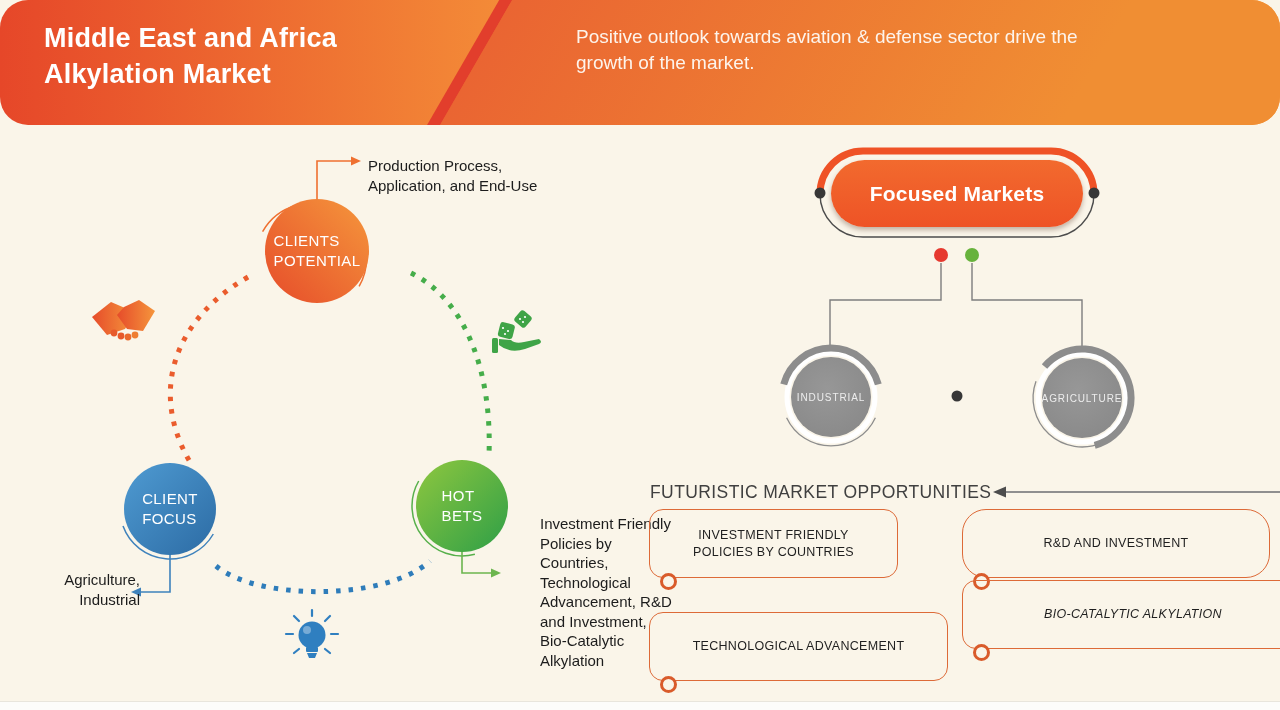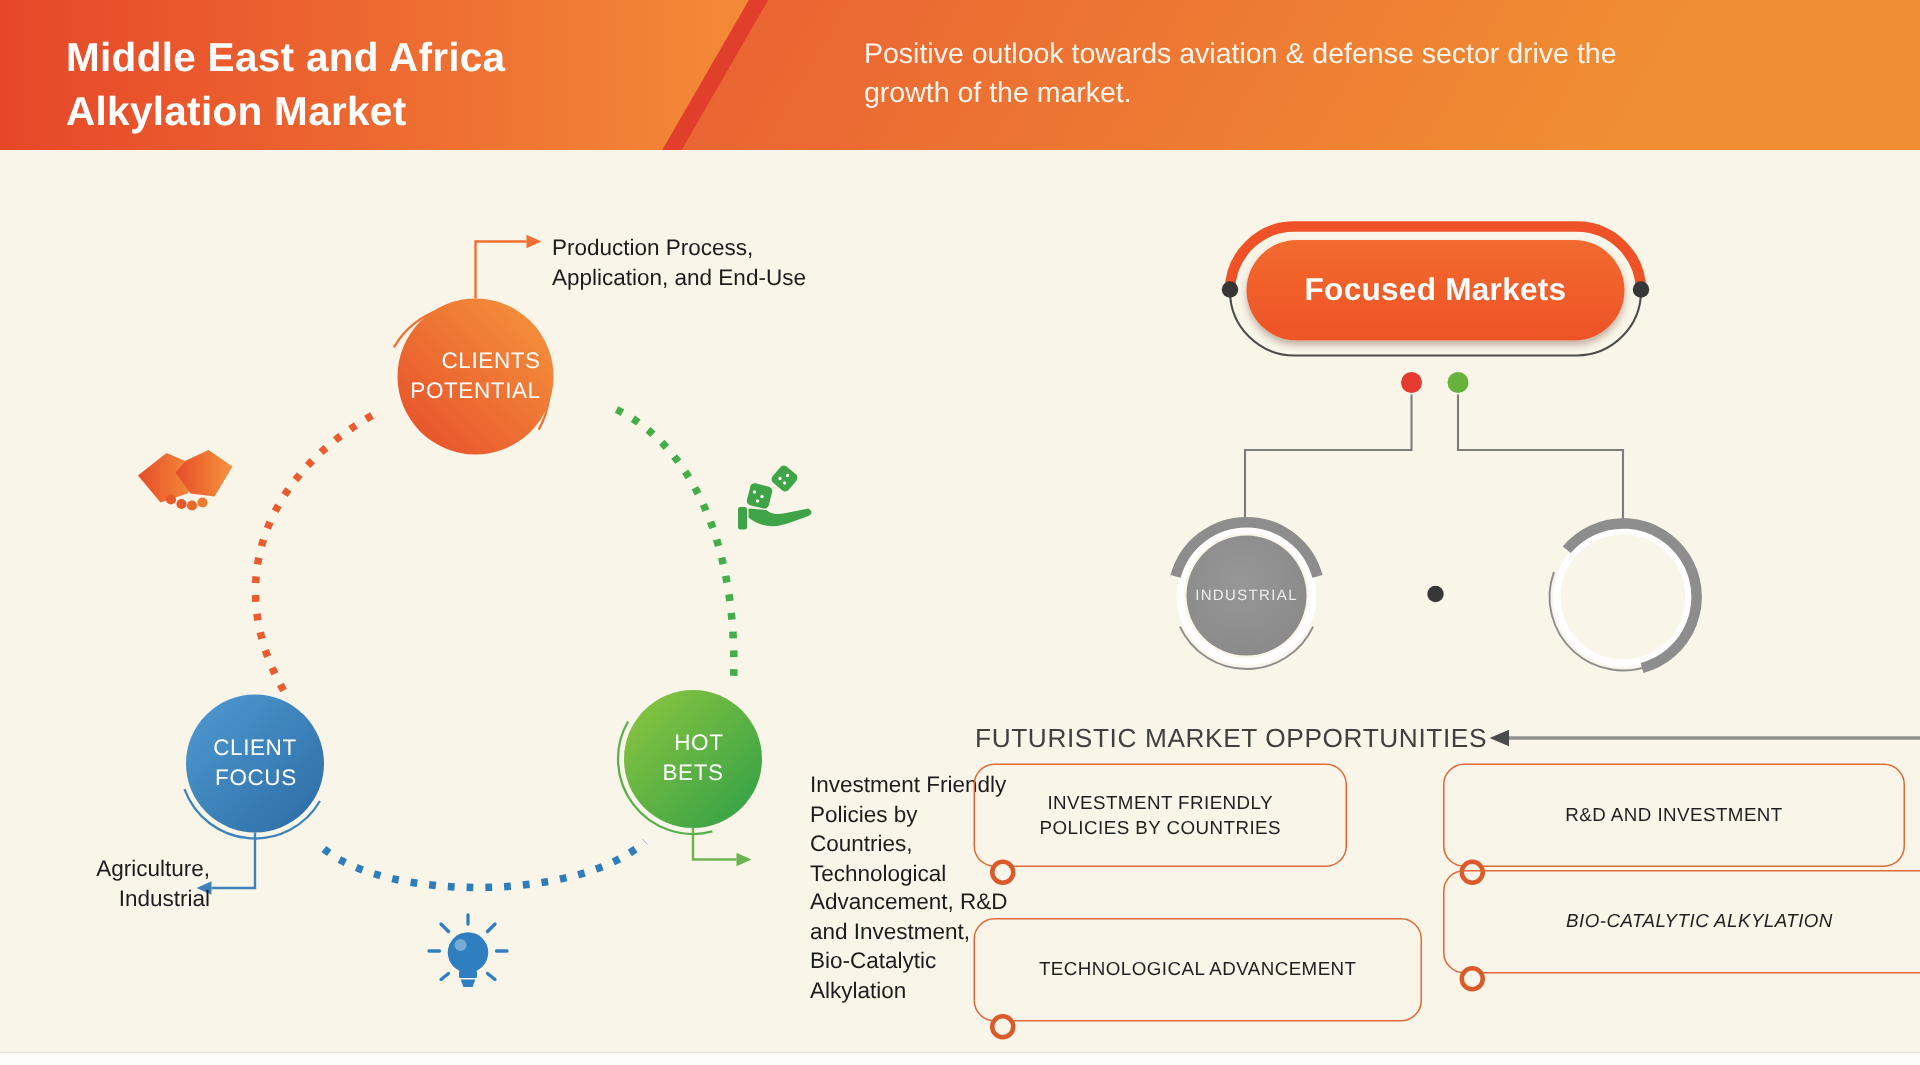--- a/index.html
+++ b/index.html
@@ -1,35 +1,35 @@
 <!DOCTYPE html>
 <html><head>
 <meta charset="utf-8">
 <style>
   * { margin:0; padding:0; box-sizing:border-box; }
   body { background:#e9e9e9; font-family:"Liberation Sans", sans-serif; }
   .page { position:relative; width:1280px; height:710px; background:#faf5e9; overflow:hidden; }
 
   
-  .header { position:absolute; left:0; top:0; width:1280px; height:100px;
-            background:linear-gradient(90deg,#e64729 0%,#f6973a 46%); overflow:hidden; }
+  .header { position:absolute; left:0; top:0; width:1280px; height:125px;
+            background:linear-gradient(90deg,#e64729 0%,#f6973a 46%); overflow:hidden;border-radius:28px; }
   .header-band { position:absolute; left:505px; top:-10px; width:900px; height:140px;
                  background:linear-gradient(90deg,#ea6532 0%,#f08e33 70%);
                  border-left:13px solid #e23e2c; transform:skewX(-30deg); transform-origin:0 0; }
   .page-title { position:absolute; left:44px; top:20px; font-size:27px; line-height:36px;
                 font-weight:bold; color:#ffffff; white-space:pre-line; letter-spacing:.2px; }
   .page-subtitle { position:absolute; left:576px; top:24px; width:640px; font-size:19px;
                    line-height:26px; color:#fdf4ec; white-space:pre-line; }
 
   
   .overlay { position:absolute; left:0; top:0; width:1280px; height:710px; pointer-events:none; }
 
   
   .bubble { position:absolute; border-radius:50%; display:flex; align-items:center; justify-content:center;
-            text-align:right; color:#fff; white-space:pre-line; font-size:15px; line-height:20px; letter-spacing:.4px; }
+            text-align:left; color:#fff; white-space:pre-line; font-size:15px; line-height:20px; letter-spacing:.4px; }
   .bubble-clients { left:265px; top:199px; width:104px; height:104px;
                     background:linear-gradient(225deg,#f5973c 0%,#e64c2a 100%); }
   .bubble-focus   { left:124px; top:463px; width:92px; height:92px;
                     background:linear-gradient(135deg,#4f9bd2 0%,#2c6ba4 100%); }
   .bubble-hot     { left:416px; top:460px; width:92px; height:92px;
                     background:linear-gradient(135deg,#8fc73f 0%,#2e9f47 100%); }
 
   
   .annotation { position:absolute; color:#1c1c1c; font-size:15px; line-height:19.5px; white-space:pre-line; }
   .ann-production  { left:368px; top:156px; width:230px; }
@@ -49,21 +49,21 @@
   .node-agriculture { left:1042px; top:358px; }
 
   
   .opp-heading { position:absolute; left:650px; top:482px; font-size:17.5px; color:#404040; letter-spacing:.4px; }
   .opp-box { position:absolute; height:69px; border:1.5px solid #dd6a38; border-radius:14px;
              display:flex; align-items:center; justify-content:center; text-align:center; }
   .opp-box .label { padding:0 32px; font-size:12.5px; letter-spacing:.3px; color:#1f1f1f; line-height:17px; }
   .opp-dot { position:absolute; left:10px; bottom:-13px; width:17px; height:17px; border-radius:50%;
              border:3.5px solid #d95b2b; background:#faf5e9; }
   .box-1 { left:649px; top:509px; width:249px; }
-  .box-2 { left:962px; top:509px; width:308px; }
+  .box-2 { left:962px; top:509px; width:308px;border-radius:24px; }
   .box-3 { left:649px; top:596px; width:299px;margin-top:16px; }
   .box-4 { left:962px; top:580px; width:342px;font-style:italic; }
 
   .bottom-strip { position:absolute; left:0; top:701px; width:1280px; height:9px;
                   background:#fcfcfa; border-top:1px solid #e8e5dc; }
 </style>
 </head>
 <body>
 
 <div class="page">
@@ -184,20 +184,21 @@
 Policies by
 Countries,
 Technological
 Advancement, R&amp;D
 and Investment,
 Bio-Catalytic
 Alkylation</div>
 
   <div class="fm-pill">Focused Markets</div>
   <div class="market-node node-industrial">INDUSTRIAL</div>
+  <div class="market-node node-agriculture">AGRICULTURE</div>
 
   <div class="opp-heading">FUTURISTIC MARKET OPPORTUNITIES</div>
 
   <div class="opp-box box-1">
     <span class="label">INVESTMENT FRIENDLY POLICIES BY COUNTRIES</span>
     <span class="opp-dot"></span>
   </div>
   <div class="opp-box box-2">
     <span class="label">R&amp;D AND INVESTMENT</span>
     <span class="opp-dot"></span>

